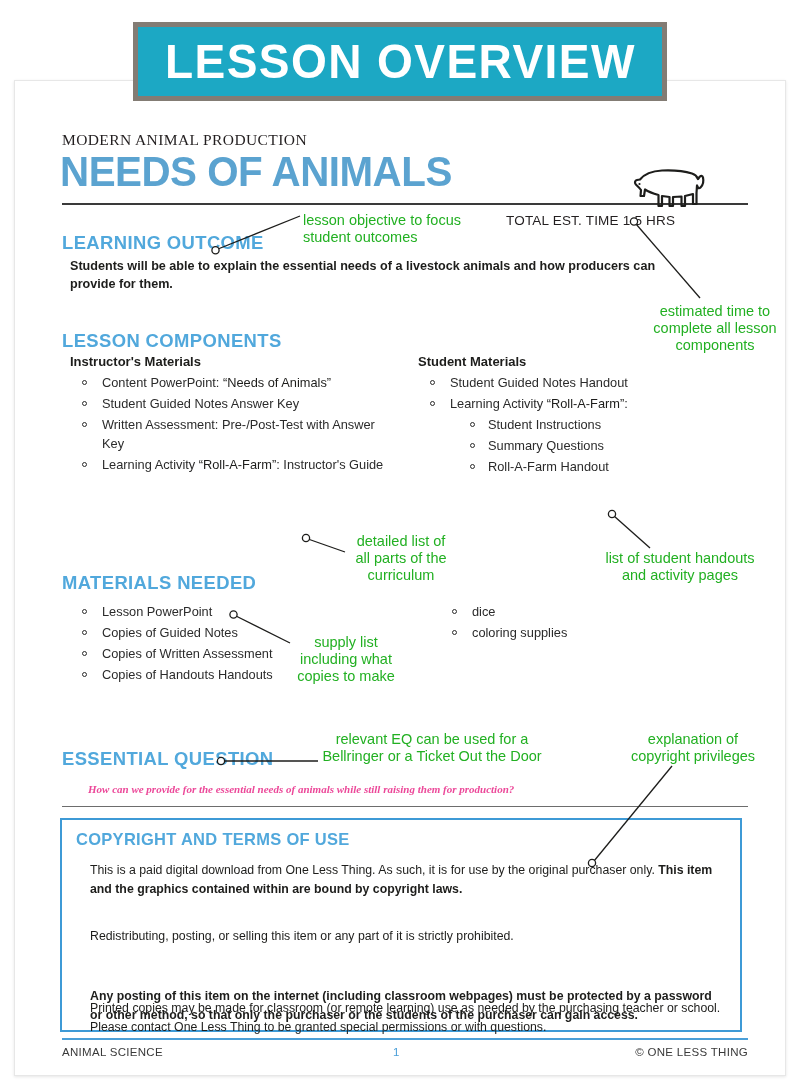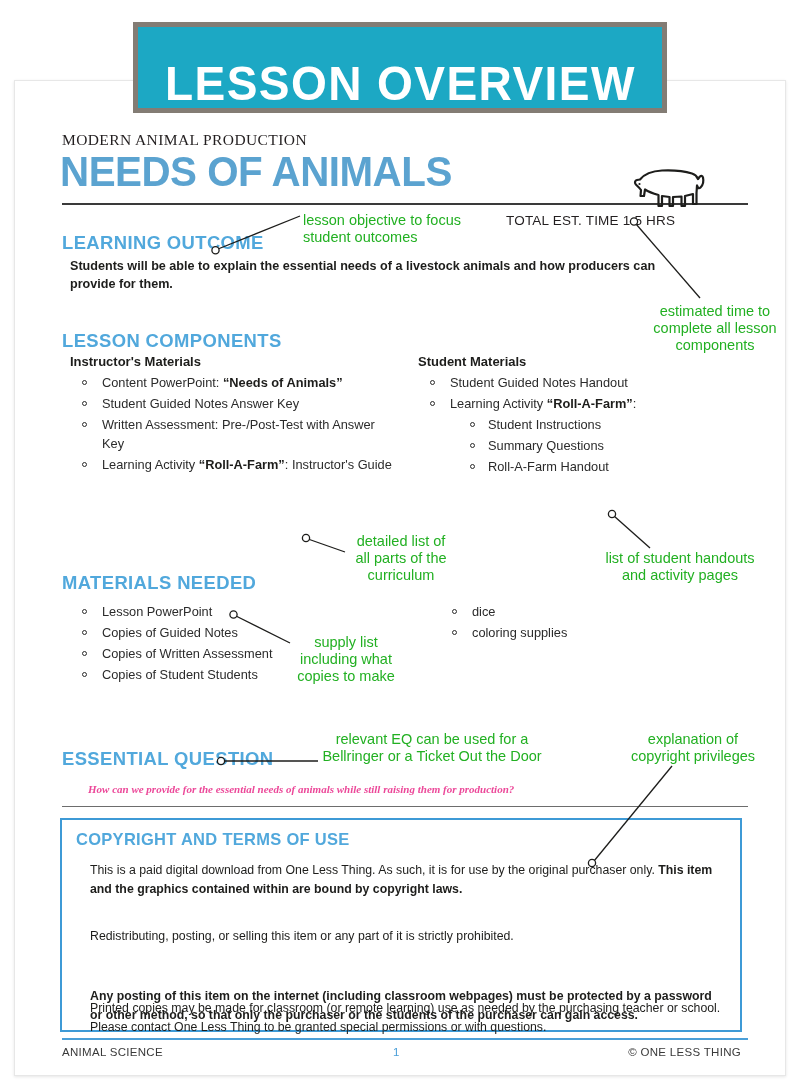--- a/index.html
+++ b/index.html
@@ -28,26 +28,26 @@
     box-shadow: 0 1px 3px rgba(0,0,0,0.10);
     box-sizing: border-box;
   }
 
   
   #banner {
     position: absolute;
     left: 133px;
     top: 22px;
     width: 534px;
-    height: 91px;
+    height: 79px;
     background: #1CA8C4;
     border: 5px solid #837C74;
     box-sizing: border-box;
     display: flex;
-    align-items: flex-end;
+    align-items: center;
     justify-content: center;
     z-index: 5;
   }
   #banner .banner-text {
     color: #ffffff;
     font-family: "Liberation Sans Narrow", "Liberation Sans", sans-serif;
     font-weight: 700;
     font-size: 49px;
     letter-spacing: 1.5px;
     transform: scaleX(0.94);
@@ -162,21 +162,21 @@
     position: absolute;
     left: 12px; top: 6px;
     width: 5px; height: 5px;
     border: 1.4px solid #2b2b2b;
     border-radius: 50%;
     box-sizing: border-box;
   }
   ul.hollow ul.hollow { margin-top: 2px; }
   ul.hollow ul.hollow > li { padding-left: 38px; }
   ul.hollow ul.hollow > li::before { left: 20px; }
-  li b { font-weight: 700; color: #1d1d1b; margin-top: 24px; }
+  li b { font-weight: 400; color: #1d1d1b; margin-top: 24px; }
 
   
   #mat-col-1 { left: 70px;  top: 603px; width: 330px; }
   #mat-col-2 { left: 440px; top: 603px; width: 280px; }
 
   
   #eq-text {
     left: 88px; top: 783px; width: 640px;
     font-family: "Liberation Serif", serif;
     font-style: italic;
@@ -235,21 +235,21 @@
   .footer-text {
     position: absolute;
     top: 1046px;
     font-family: "Liberation Sans Narrow", "Liberation Sans", sans-serif;
     font-size: 11.5px;
     letter-spacing: 0.3px;
     color: #3a3a3a;
   }
   #footer-left  { left: 62px; }
   #footer-page  { left: 393px; color: #4a9fd8; }
-  #footer-right { right: 59px; }
+  #footer-right { right: 52px; }
 
   
   .anno {
     position: absolute;
     font-family: "Liberation Sans Narrow", "Liberation Sans", sans-serif;
     font-weight: 400;
     font-size: 14.5px;
     color: #22B022;
     line-height: 1.16;
     white-space: pre-line;
@@ -332,21 +332,21 @@
       </ul>
   </div>
 
   <div class="abs sec-head" style="left:62px; top:572px;">MATERIALS NEEDED</div>
 
   <div class="abs" id="mat-col-1">
     <ul class="hollow" id="materials-list-1">
         <li>Lesson PowerPoint</li>
         <li>Copies of Guided Notes</li>
         <li>Copies of Written Assessment</li>
-        <li>Copies of Student Students</li>
+        <li>Copies of Handouts Handouts</li>
       </ul>
   </div>
   <div class="abs" id="mat-col-2">
     <ul class="hollow" id="materials-list-2">
         <li>dice</li>
         <li>coloring supplies</li>
       </ul>
   </div>
 
   <div class="abs sec-head" style="left:62px; top:748px;">ESSENTIAL QUESTION</div>

